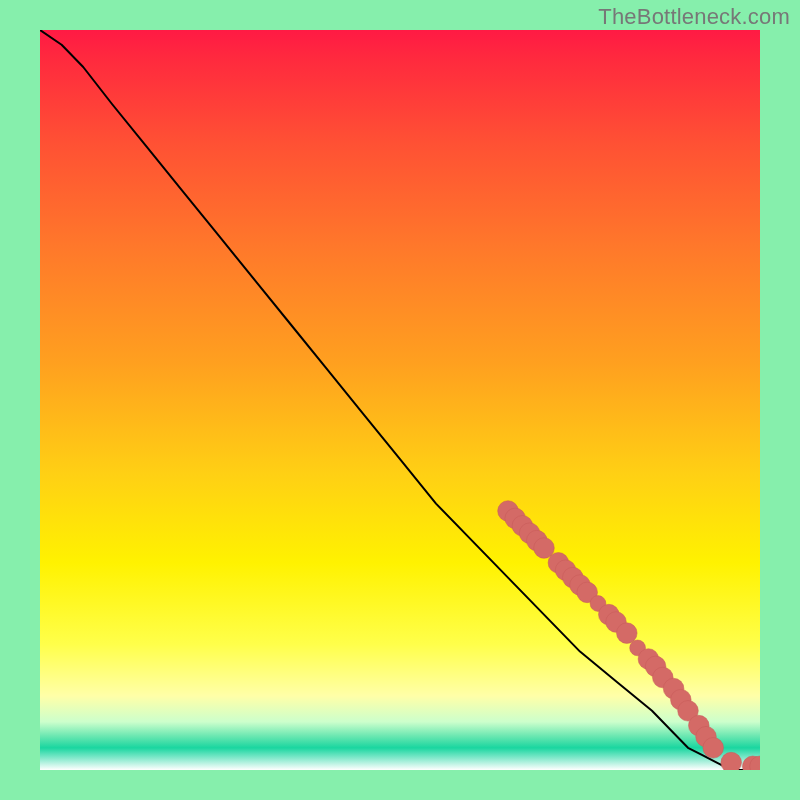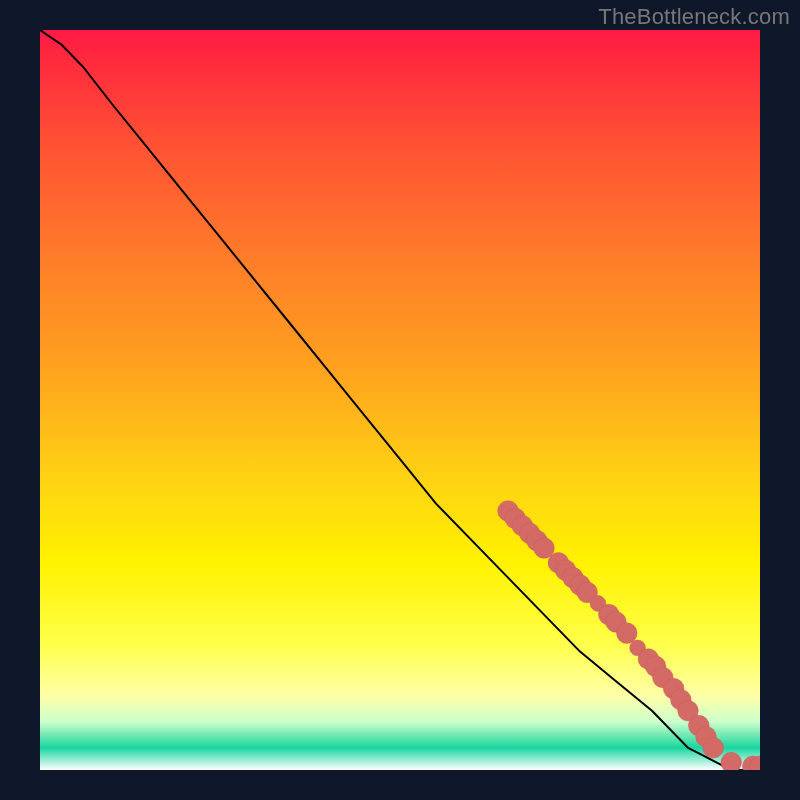--- a/index.html
+++ b/index.html
@@ -8,21 +8,21 @@
     width: 800px;
     height: 800px;
     background: #000;
     font-family: Arial, Helvetica, sans-serif;
     overflow: hidden;
   }
   .outer {
     position: relative;
     width: 800px;
     height: 800px;
-    background: #0f172a;
+    background: #86efac;
   }
   .attribution {
     position: absolute;
     top: 4px;
     right: 10px;
     color: #777;
     font-size: 22px;
     font-weight: 400;
     letter-spacing: 0.2px;
   }

